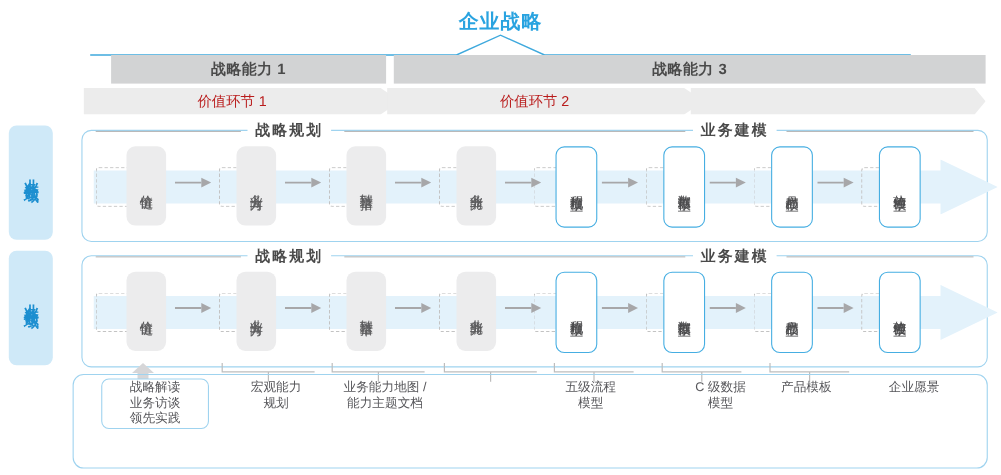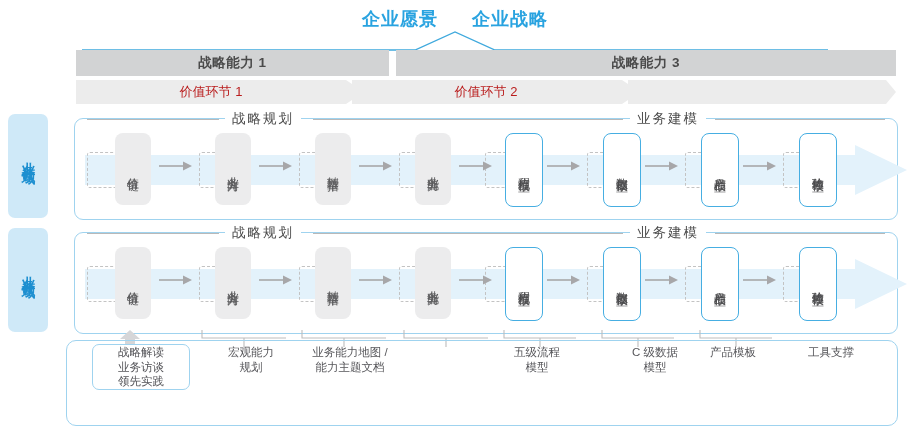--- a/index.html
+++ b/index.html
@@ -25,21 +25,21 @@
     white-space:nowrap;
   }
   .peak-svg{position:absolute;left:0;top:30px;width:910px;height:24px;}
 
   
   .cap-band{position:absolute;left:76px;top:50px;width:820px;height:26px;display:flex;gap:7px;}
   .cap-cell{
     background:#d2d3d4;display:flex;align-items:center;justify-content:center;
     font-size:13.5px;font-weight:bold;color:#4a4a4a;letter-spacing:.5px;
   }
-  .cap-cell.c1{width:313px;}
+  .cap-cell.c1{width:250px;margin-left:25px;}
   .cap-cell.c2{width:267px;}
   .cap-cell.c3{flex:1;}
 
   
   .val-band{position:absolute;left:76px;top:80px;width:820px;height:24px;}
   .val-band svg{display:block;}
   .val-label{
     position:absolute;top:0;height:24px;display:flex;align-items:center;justify-content:center;
     font-size:13px;color:#b91c1c;white-space:nowrap;
   }
@@ -71,21 +71,21 @@
 
   .row-inner{position:absolute;inset:0;overflow:visible;}
 
   
   .bigarrow{position:absolute;left:10px;top:26px;width:822px;height:50px;}
 
   
   .sec-cap{
     position:absolute;top:-9px;height:18px;
     display:flex;align-items:center;justify-content:center;
-    font-size:13.5px;font-weight:normal;color:#4a4a4a;letter-spacing:2px;
+    font-size:13.5px;font-weight:bold;color:#4a4a4a;letter-spacing:2px;
     background:#fff;padding:0 7px;white-space:nowrap;
   }
   .sec-cap.plan{left:150px;}
   .sec-cap.model{left:555px;}
   .sec-line{position:absolute;top:0px;height:1px;background:#b9b9b9;}
 
   
   .node{
     position:absolute;width:36px;height:72px;top:14px;
     display:flex;align-items:center;justify-content:center;
@@ -131,21 +131,20 @@
     font-size:17px;font-weight:bold;color:#4a4a4a;letter-spacing:3px;
   }
   .up-arrow{position:absolute;left:118px;top:330px;width:24px;height:18px;}
 </style>
 </head>
 <body>
 
 <div id="stage">
 
   <div class="vision-row">
-    <div class="vision-title">企业愿景</div>
     <div class="vision-title">企业战略</div>
   </div>
 
   <svg class="peak-svg" viewBox="0 0 910 24">
     <path d="M82 20 L415 20 L455 2 L495 20 L828 20" fill="none" stroke="#3fa9dd" stroke-width="1.3"></path>
   </svg>
 
   <div class="cap-band">
     <div class="cap-cell c1">战略能力 1</div>
     <div class="cap-cell c3">战略能力 3</div>
@@ -362,17 +361,17 @@
     <div>模型</div>
   </div>
   <div class="tool-lbl" style="left:608px;width:94px;">
     <div>C 级数据</div>
     <div>模型</div>
   </div>
   <div class="tool-lbl" style="left:686px;width:94px;">
     <div>产品模板</div>
   </div>
   <div class="tool-lbl" style="left:784px;width:94px;">
-    <div>工具支撑</div>
+    <div>企业愿景</div>
   </div>
 
 
 </div>
 
 </body></html>

